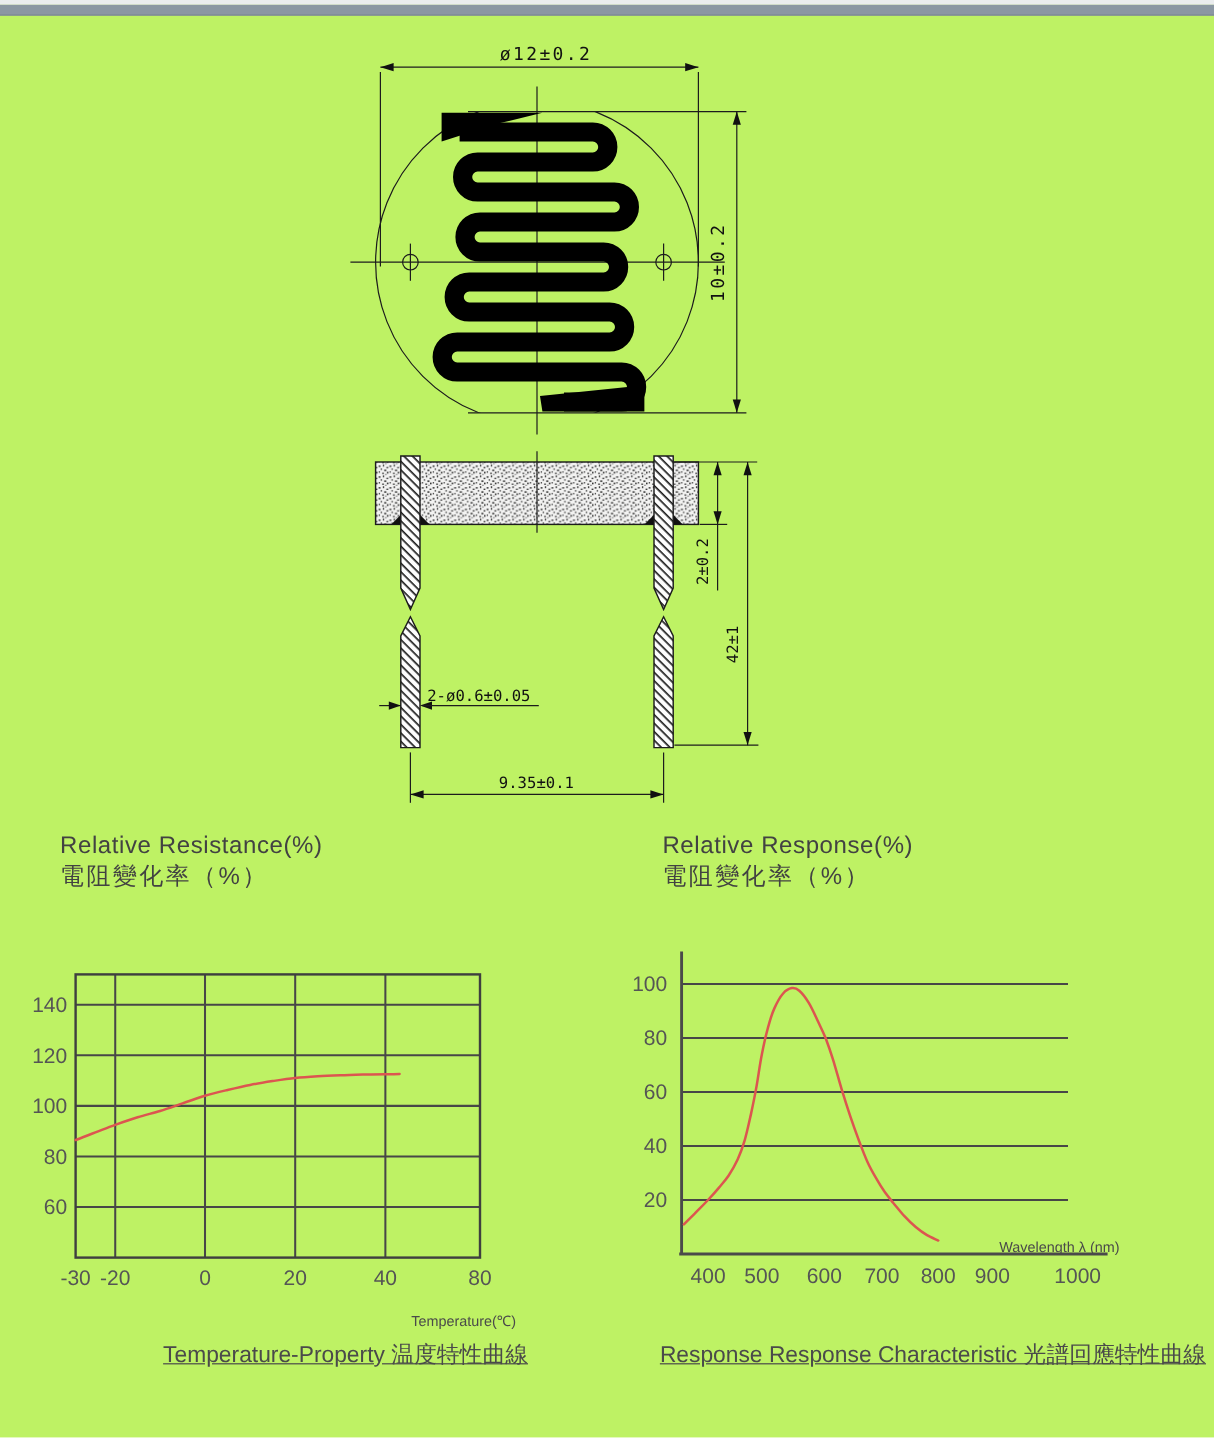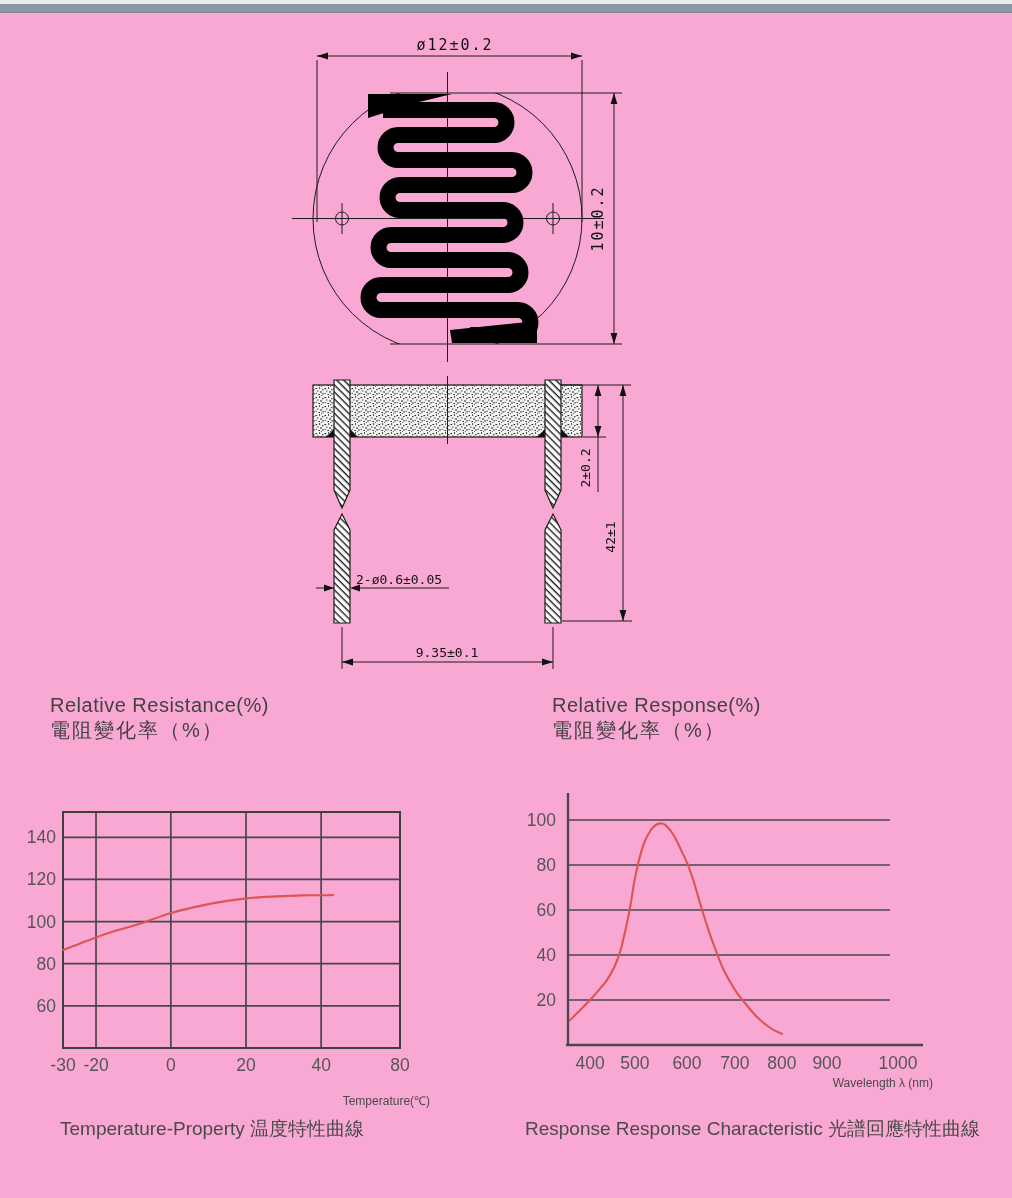--- a/index.html
+++ b/index.html
@@ -1,30 +1,30 @@
 <!DOCTYPE html>
 <html lang="en"><head>
 <meta charset="utf-8">
 <style>
   html,body{margin:0;padding:0;background:#fff;}
-  .page{position:relative;width:1012px;height:1198px;background:#f9a8d4;overflow:hidden;
+  .page{position:relative;width:1012px;height:1198px;background:#bef264;overflow:hidden;
         font-family:"Liberation Sans",sans-serif;}
   .topbar{position:absolute;left:0;top:0;width:1012px;height:12px;}
   .topbar-strip{position:absolute;left:0;top:0;width:100%;height:4px;}
   .topbar-band{position:absolute;left:0;top:4px;width:100%;height:8px;border-bottom:1px solid #7c8894;}
   svg.overlay{position:absolute;left:0;top:0;}
   .thin{stroke:#1c1c1c;stroke-width:1;fill:none;}
   .dim{fill:#111;font-family:"DejaVu Sans Mono",monospace;font-size:13px;}
   .dimL{fill:#111;font-family:"DejaVu Sans Mono",monospace;font-size:15px;letter-spacing:2px;}
   .arrow{fill:#111;stroke:none;}
   .chart-title{position:absolute;color:#424242;}
   .chart-title .en{font-size:20px;letter-spacing:0.5px;text-align:center;}
   .chart-title .zh{font-size:20px;letter-spacing:2px;margin-top:0;}
   .axis-label{position:absolute;font-size:12px;color:#4a4a4a;white-space:nowrap;}
-  .caption{position:absolute;font-size:19px;color:#4a4a4a;text-align:left;white-space:nowrap;}
+  .caption{position:absolute;font-size:19px;color:#4a4a4a;text-align:right;white-space:nowrap;text-decoration:underline;}
 </style>
 </head>
 <body>
 
 <div class="page">
 
   <div class="topbar">
     <div class="topbar-strip" id="topbar-strip" style="background: rgb(234, 236, 238);"></div>
     <div class="topbar-band" id="topbar-band" style="background: rgb(139, 151, 163);"></div>
   </div>
@@ -171,18 +171,18 @@
       <text x="634.85" y="1069" text-anchor="middle" font-size="17.5" fill="#555" font-family="&quot;Liberation Sans&quot;,sans-serif">500</text>
       <text x="687" y="1069" text-anchor="middle" font-size="17.5" fill="#555" font-family="&quot;Liberation Sans&quot;,sans-serif">600</text>
       <text x="734.95" y="1069" text-anchor="middle" font-size="17.5" fill="#555" font-family="&quot;Liberation Sans&quot;,sans-serif">700</text>
       <text x="781.85" y="1069" text-anchor="middle" font-size="17.5" fill="#555" font-family="&quot;Liberation Sans&quot;,sans-serif">800</text>
       <text x="827" y="1069" text-anchor="middle" font-size="17.5" fill="#555" font-family="&quot;Liberation Sans&quot;,sans-serif">900</text>
       <text x="898.05" y="1069" text-anchor="middle" font-size="17.5" fill="#555" font-family="&quot;Liberation Sans&quot;,sans-serif">1000</text>
       <path d="M569.9 1020.3C571.4 1018.8 575.5 1014.6 578.9 1011.3C582.2 1007.9 586.7 1003.6 590.0 1000.0C593.4 996.4 596.2 993.3 599.0 989.9C601.8 986.5 604.5 983.7 607.1 979.8C609.7 975.8 612.5 971.1 614.7 966.3C616.9 961.4 618.6 956.9 620.5 950.5C622.4 944.1 624.2 935.5 625.9 928.0C627.5 920.5 628.9 913.8 630.4 905.5C631.9 897.3 633.2 886.8 634.9 878.5C636.5 870.3 638.3 862.4 640.1 856.0C641.8 849.6 643.2 844.9 645.3 840.3C647.4 835.6 650.1 830.7 652.6 827.9C655.0 825.1 657.6 823.8 659.9 823.4C662.1 823.0 663.8 823.6 666.1 825.6C668.5 827.7 671.4 831.4 674.0 835.8C676.6 840.1 679.5 846.6 681.8 851.5C684.1 856.4 685.9 859.8 688.0 865.0C690.0 870.3 692.0 875.9 694.2 883.0C696.4 890.1 699.0 899.9 701.4 907.8C703.8 915.6 706.2 923.1 708.6 930.3C711.0 937.4 713.4 944.1 715.8 950.5C718.2 956.9 720.6 963.3 723.0 968.5C725.4 973.8 727.8 977.9 730.2 982.0C732.5 986.1 734.9 989.9 737.3 993.3C739.7 996.6 741.6 998.9 744.3 1002.3C747.1 1005.6 750.6 1010.1 753.7 1013.5C756.8 1016.9 760.0 1019.9 763.1 1022.5C766.2 1025.1 769.3 1027.4 772.5 1029.3C775.6 1031.1 780.3 1033.0 781.9 1033.8" fill="none" stroke="#dc5550" stroke-width="2.1" stroke-linecap="round"></path>
     </svg>
 
   <div class="axis-label" style="right:582px;top:1092px;">Temperature(℃)</div>
-  <div class="axis-label" style="right:79px;top:1076px;">Wavelength λ (nm)</div>
+  <div class="axis-label" style="right:79px;top:1032px;">Wavelength λ (nm)</div>
 
   <div class="caption" style="left:60px;width:380px;top:1116px;" lang="zh">Temperature-Property 温度特性曲線</div>
   <div class="caption" style="left:525px;width:480px;top:1116px;" lang="zh">Response Response Characteristic 光譜回應特性曲線</div>
 
 </div>
 
 </body></html>

